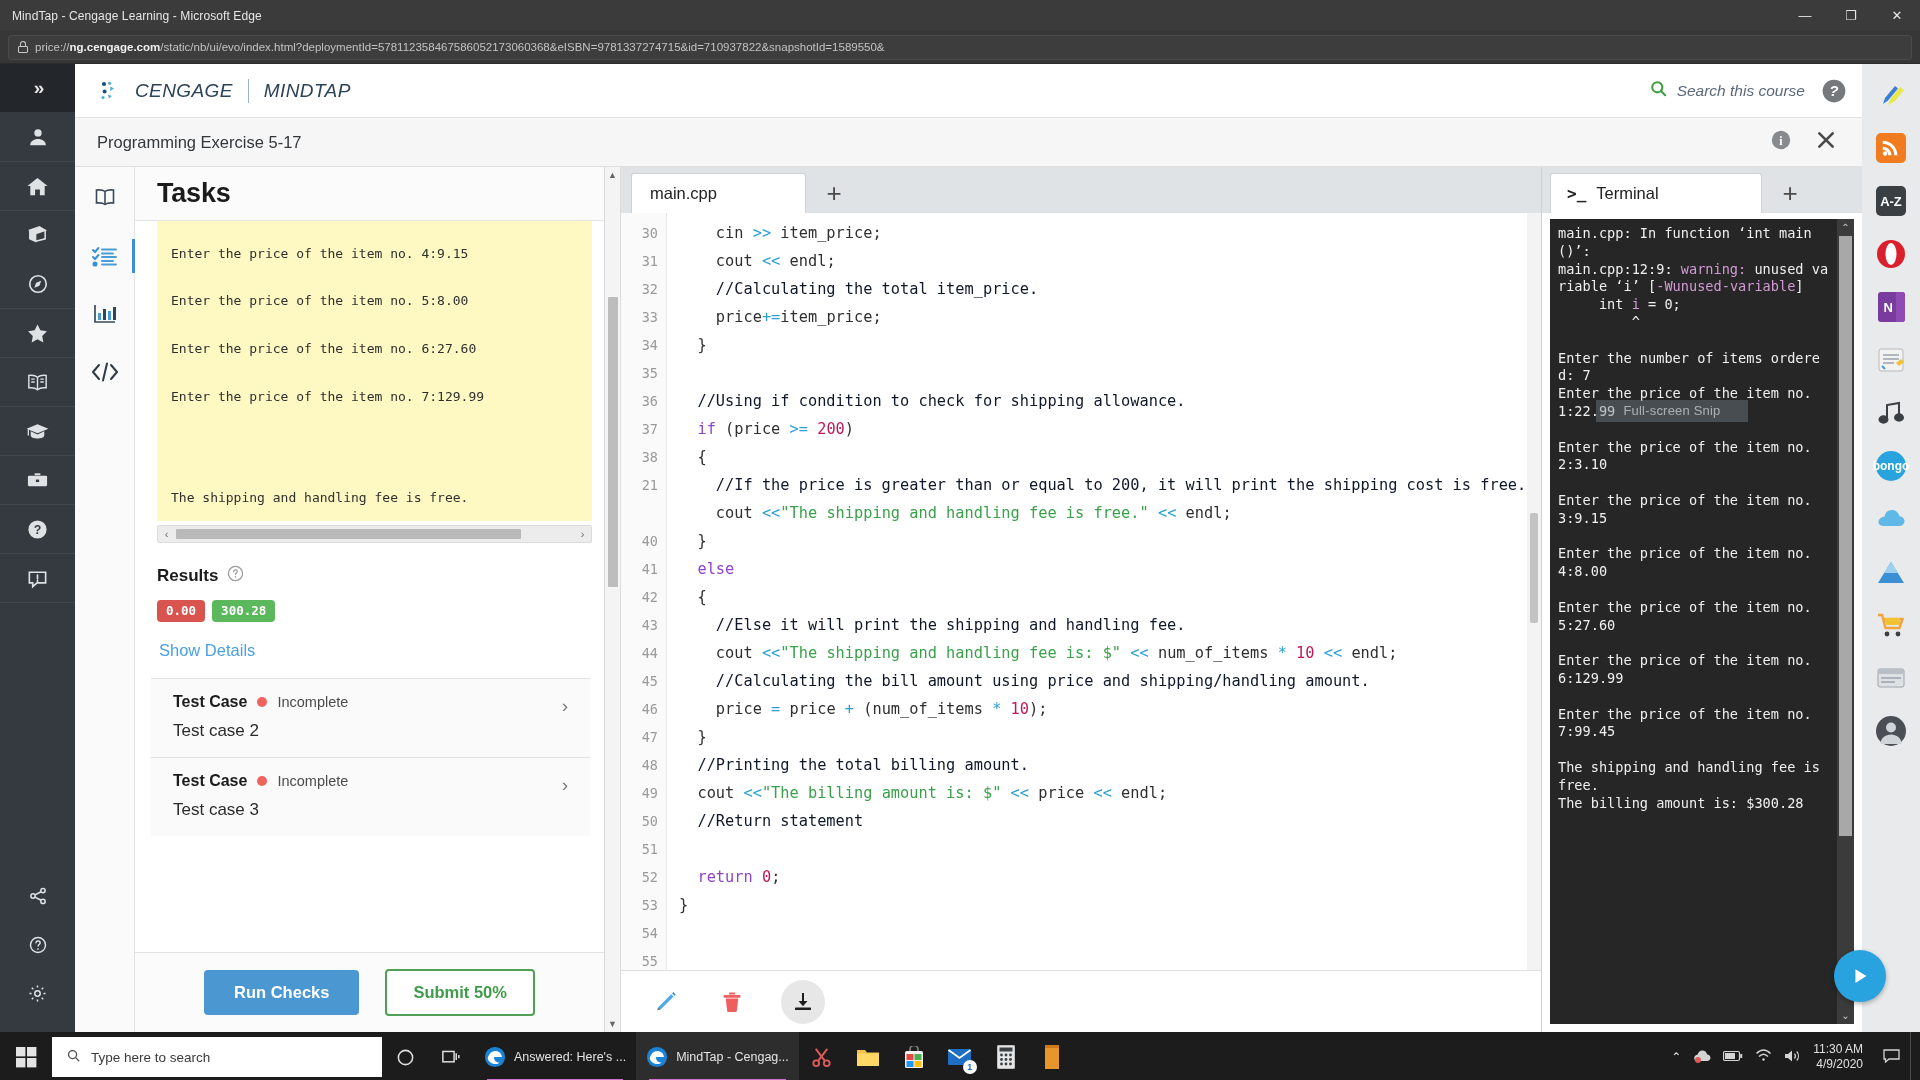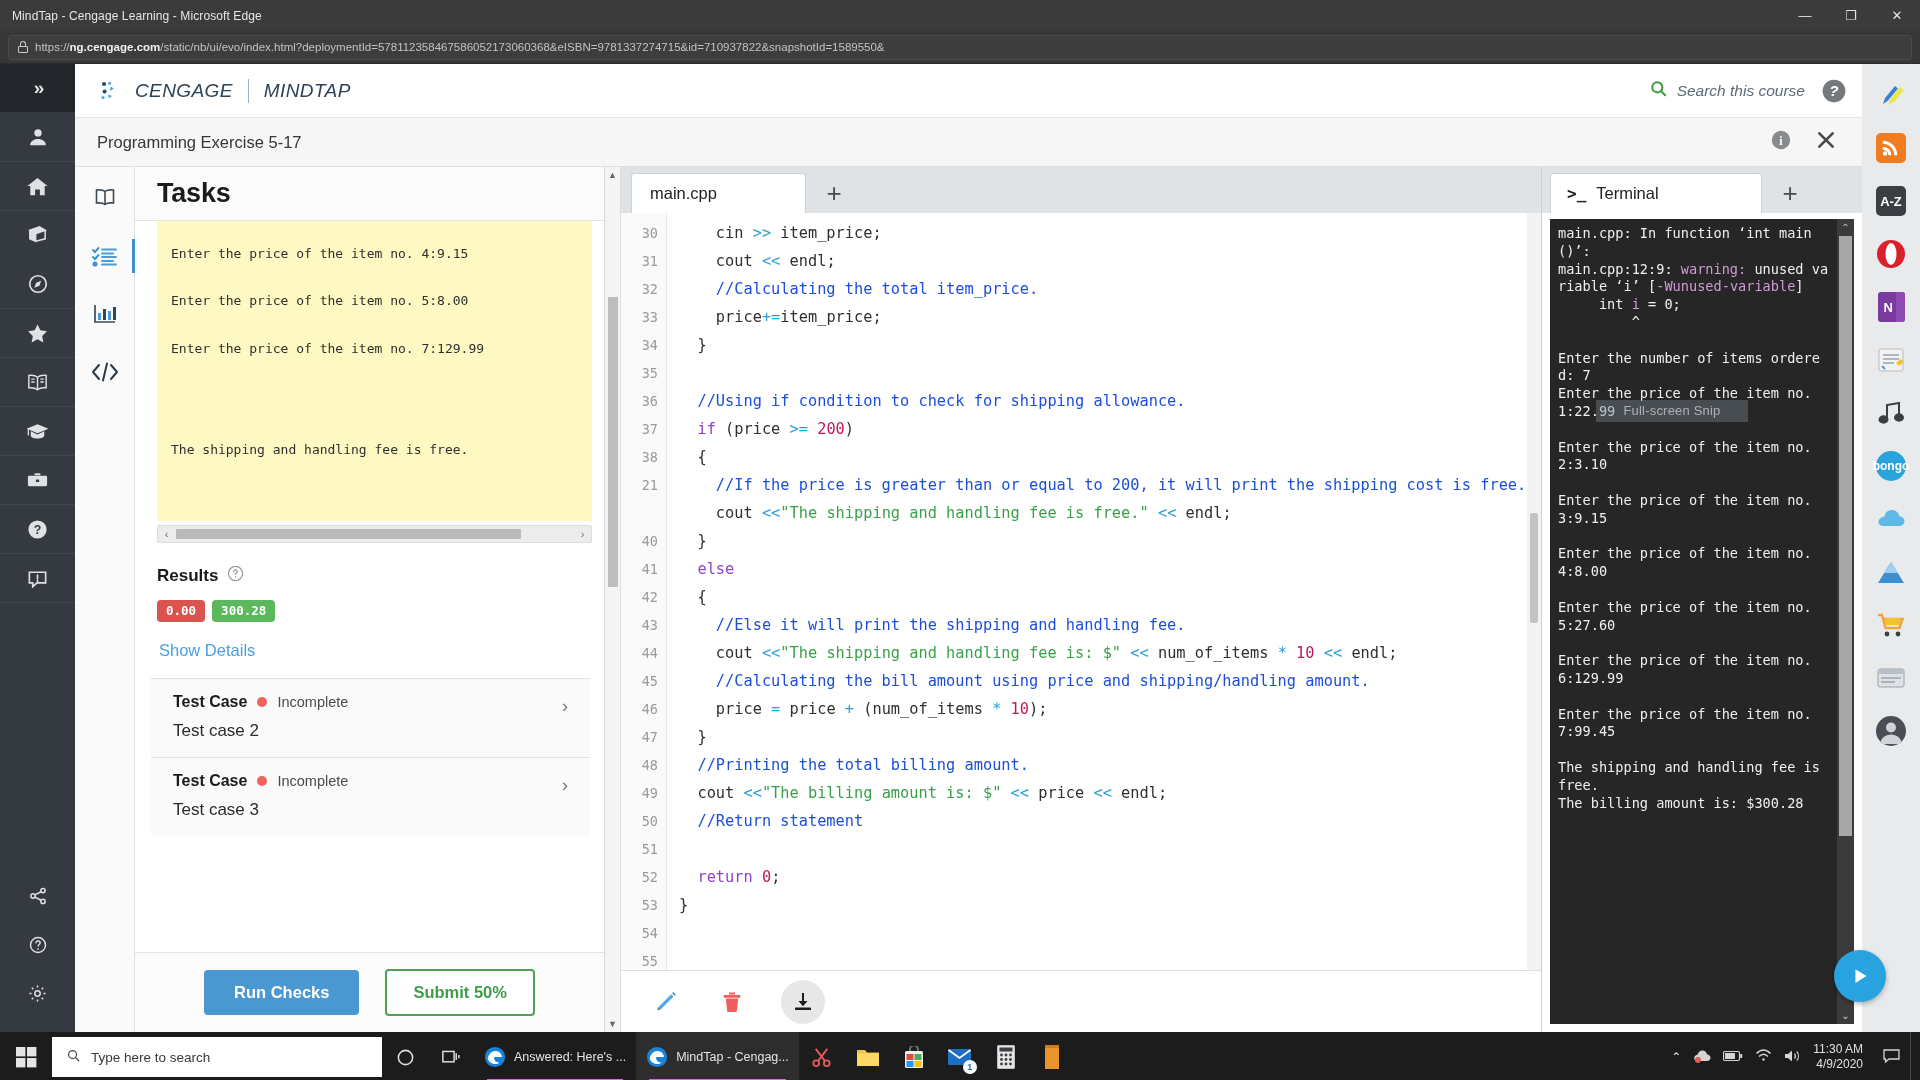--- a/index.html
+++ b/index.html
@@ -197,21 +197,21 @@
   .code {
     flex: 1; font-family: "DejaVu Sans Mono", monospace; font-size: 15.3px;
     color: #2f2f2f; padding: 6px 0 0 12px; white-space: pre-wrap; line-height: 28px;
     overflow: hidden;
   }
   .code .ln { min-height: 28px; }
   .kw { color: #8e44c7; }
   .op { color: #2a9fd6; }
   .num { color: #be185d; }
   .str { color: #3aa14a; }
-  .cm { color: #1d4ed8; }
+  .cm { color: #0f172a; }
   .editor-vscroll { width: 14px; flex: 0 0 14px; background: #f3f3f3; position: relative; }
   .editor-vscroll .thumb { position: absolute; left: 3px; top: 300px; width: 8px; height: 110px; background: #c3c3c3; border-radius: 2px; }
   .editor-foot {
     height: 62px; flex: 0 0 62px; border-top: 1px solid #e0e0e0; background: #fff;
     display: flex; align-items: center; gap: 32px; padding-left: 28px;
   }
   .foot-btn { width: 34px; height: 34px; display: flex; align-items: center; justify-content: center; }
   .foot-btn.circle { background: #e7e7e7; border-radius: 50%; width: 44px; height: 44px; }
 
   
@@ -287,21 +287,21 @@
     <div class="win-btn close">✕</div>
   </div>
 </div>
 
 <div class="edge-addrbar">
   <div class="addr-box">
     <span class="lock-ico">
         <span class="shackle"></span>
         <span class="body"></span>
       </span>
-    <span class="addr-url"><span>https://</span><b>ng.cengage.com</b><span>/static/nb/ui/evo/index.html?deploymentId=578112358467586052173060368&amp;eISBN=9781337274715&amp;id=710937822&amp;snapshotId=1589550&amp;</span></span>
+    <span class="addr-url"><span>price://</span><b>ng.cengage.com</b><span>/static/nb/ui/evo/index.html?deploymentId=578112358467586052173060368&amp;eISBN=9781337274715&amp;id=710937822&amp;snapshotId=1589550&amp;</span></span>
   </div>
 </div>
 
 <div class="viewport">
 
   <div class="rail">
     <div class="rail-top">»</div>
 
     <div class="rail-item">
       <svg width="22" height="22" viewBox="0 0 24 24" fill="#dfe2e5">
@@ -480,20 +480,21 @@
 
       <div class="tasks-pane">
         <div class="tasks-head">
           <h1>Tasks</h1>
         </div>
         <div class="tasks-scroll">
 
           <div class="console-out">
 <div class="ln">Enter the price of the item no. 4:9.15</div>
 <div class="ln">Enter the price of the item no. 5:8.00</div>
+<div class="ln">Enter the price of the item no. 6:27.60</div>
 <div class="ln">Enter the price of the item no. 7:129.99</div>
 <div class="ln tight" style="height:40px"></div>
 <div class="ln tight">The shipping and handling fee is free.</div>
 
           </div>
 
           <div class="hscroll">
             <div class="arrow">‹</div>
             <div class="thumb"></div>
             <div style="flex:1"></div>

